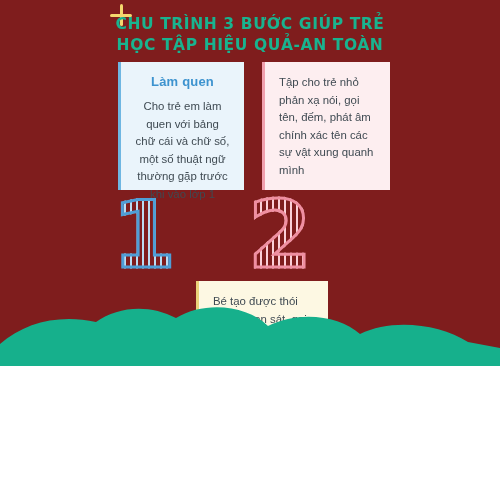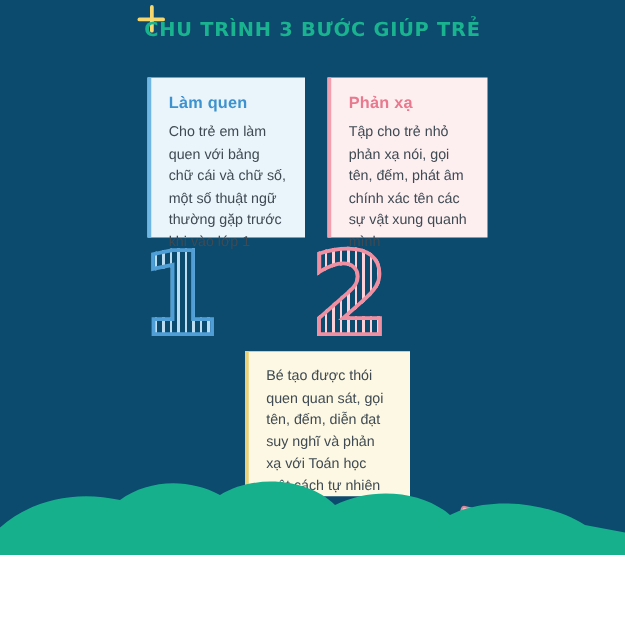--- a/index.html
+++ b/index.html
@@ -9,22 +9,22 @@
   body {
     width: 500px;
     height: 500px;
     background: #ffffff;
     font-family: "Liberation Sans", sans-serif;
     overflow: hidden;
   }
   #poster {
     position: relative;
     width: 500px;
-    height: 444px;
-    background: #0c4a6e;
+    height: 366px;
+    background: #7f1d1d;
     overflow: hidden;
   }
 
   
   .title-block {
     position: absolute;
     top: 14px;
     left: 0;
     width: 500px;
     text-align: center;
@@ -73,20 +73,21 @@
     color: #3f4a52;
   }
 
   #card1 {
     left: 118px;
     top: 62px;
     width: 126px;
     height: 128px;
     background: #eaf4fb;
     border-left: 3px solid #6fb6e2;
+    text-align: center;
   }
   #card1 .card-title { color: #3d93cf; }
 
   #card2 {
     left: 262px;
     top: 62px;
     width: 128px;
     height: 128px;
     background: #fdeef0;
     border-left: 3px solid #f0a0ae;
@@ -164,29 +165,29 @@
 
 <div id="poster">
 
   <div class="sparkle">
     <span class="sp-v"></span>
     <span class="sp-h"></span>
   </div>
 
   <div class="title-block">
     <div class="title-line">CHU TRÌNH 3 BƯỚC GIÚP TRẺ</div>
+    <div class="title-line">HỌC TẬP HIỆU QUẢ-AN TOÀN</div>
   </div>
 
   <div class="card" id="card1">
     <div class="card-title">Làm quen</div>
     <div class="card-body">Cho trẻ em làm quen với bảng chữ cái và chữ số, một số thuật ngữ thường gặp trước khi vào lớp 1</div>
   </div>
 
   <div class="card" id="card2">
-    <div class="card-title">Phản xạ</div>
     <div class="card-body">Tập cho trẻ nhỏ phản xạ nói, gọi tên, đếm, phát âm chính xác tên các sự vật xung quanh mình</div>
   </div>
 
   <div class="card" id="card3">
     <div class="card-body">Bé tạo được thói quen quan sát, gọi tên, đếm, diễn đạt suy nghĩ và phản xạ với Toán học một cách tự nhiên</div>
   </div>
 
   <div class="numeral" id="num1">1</div>
   <div class="numeral" id="num2">2</div>
   <div class="numeral" id="num3">3</div>

